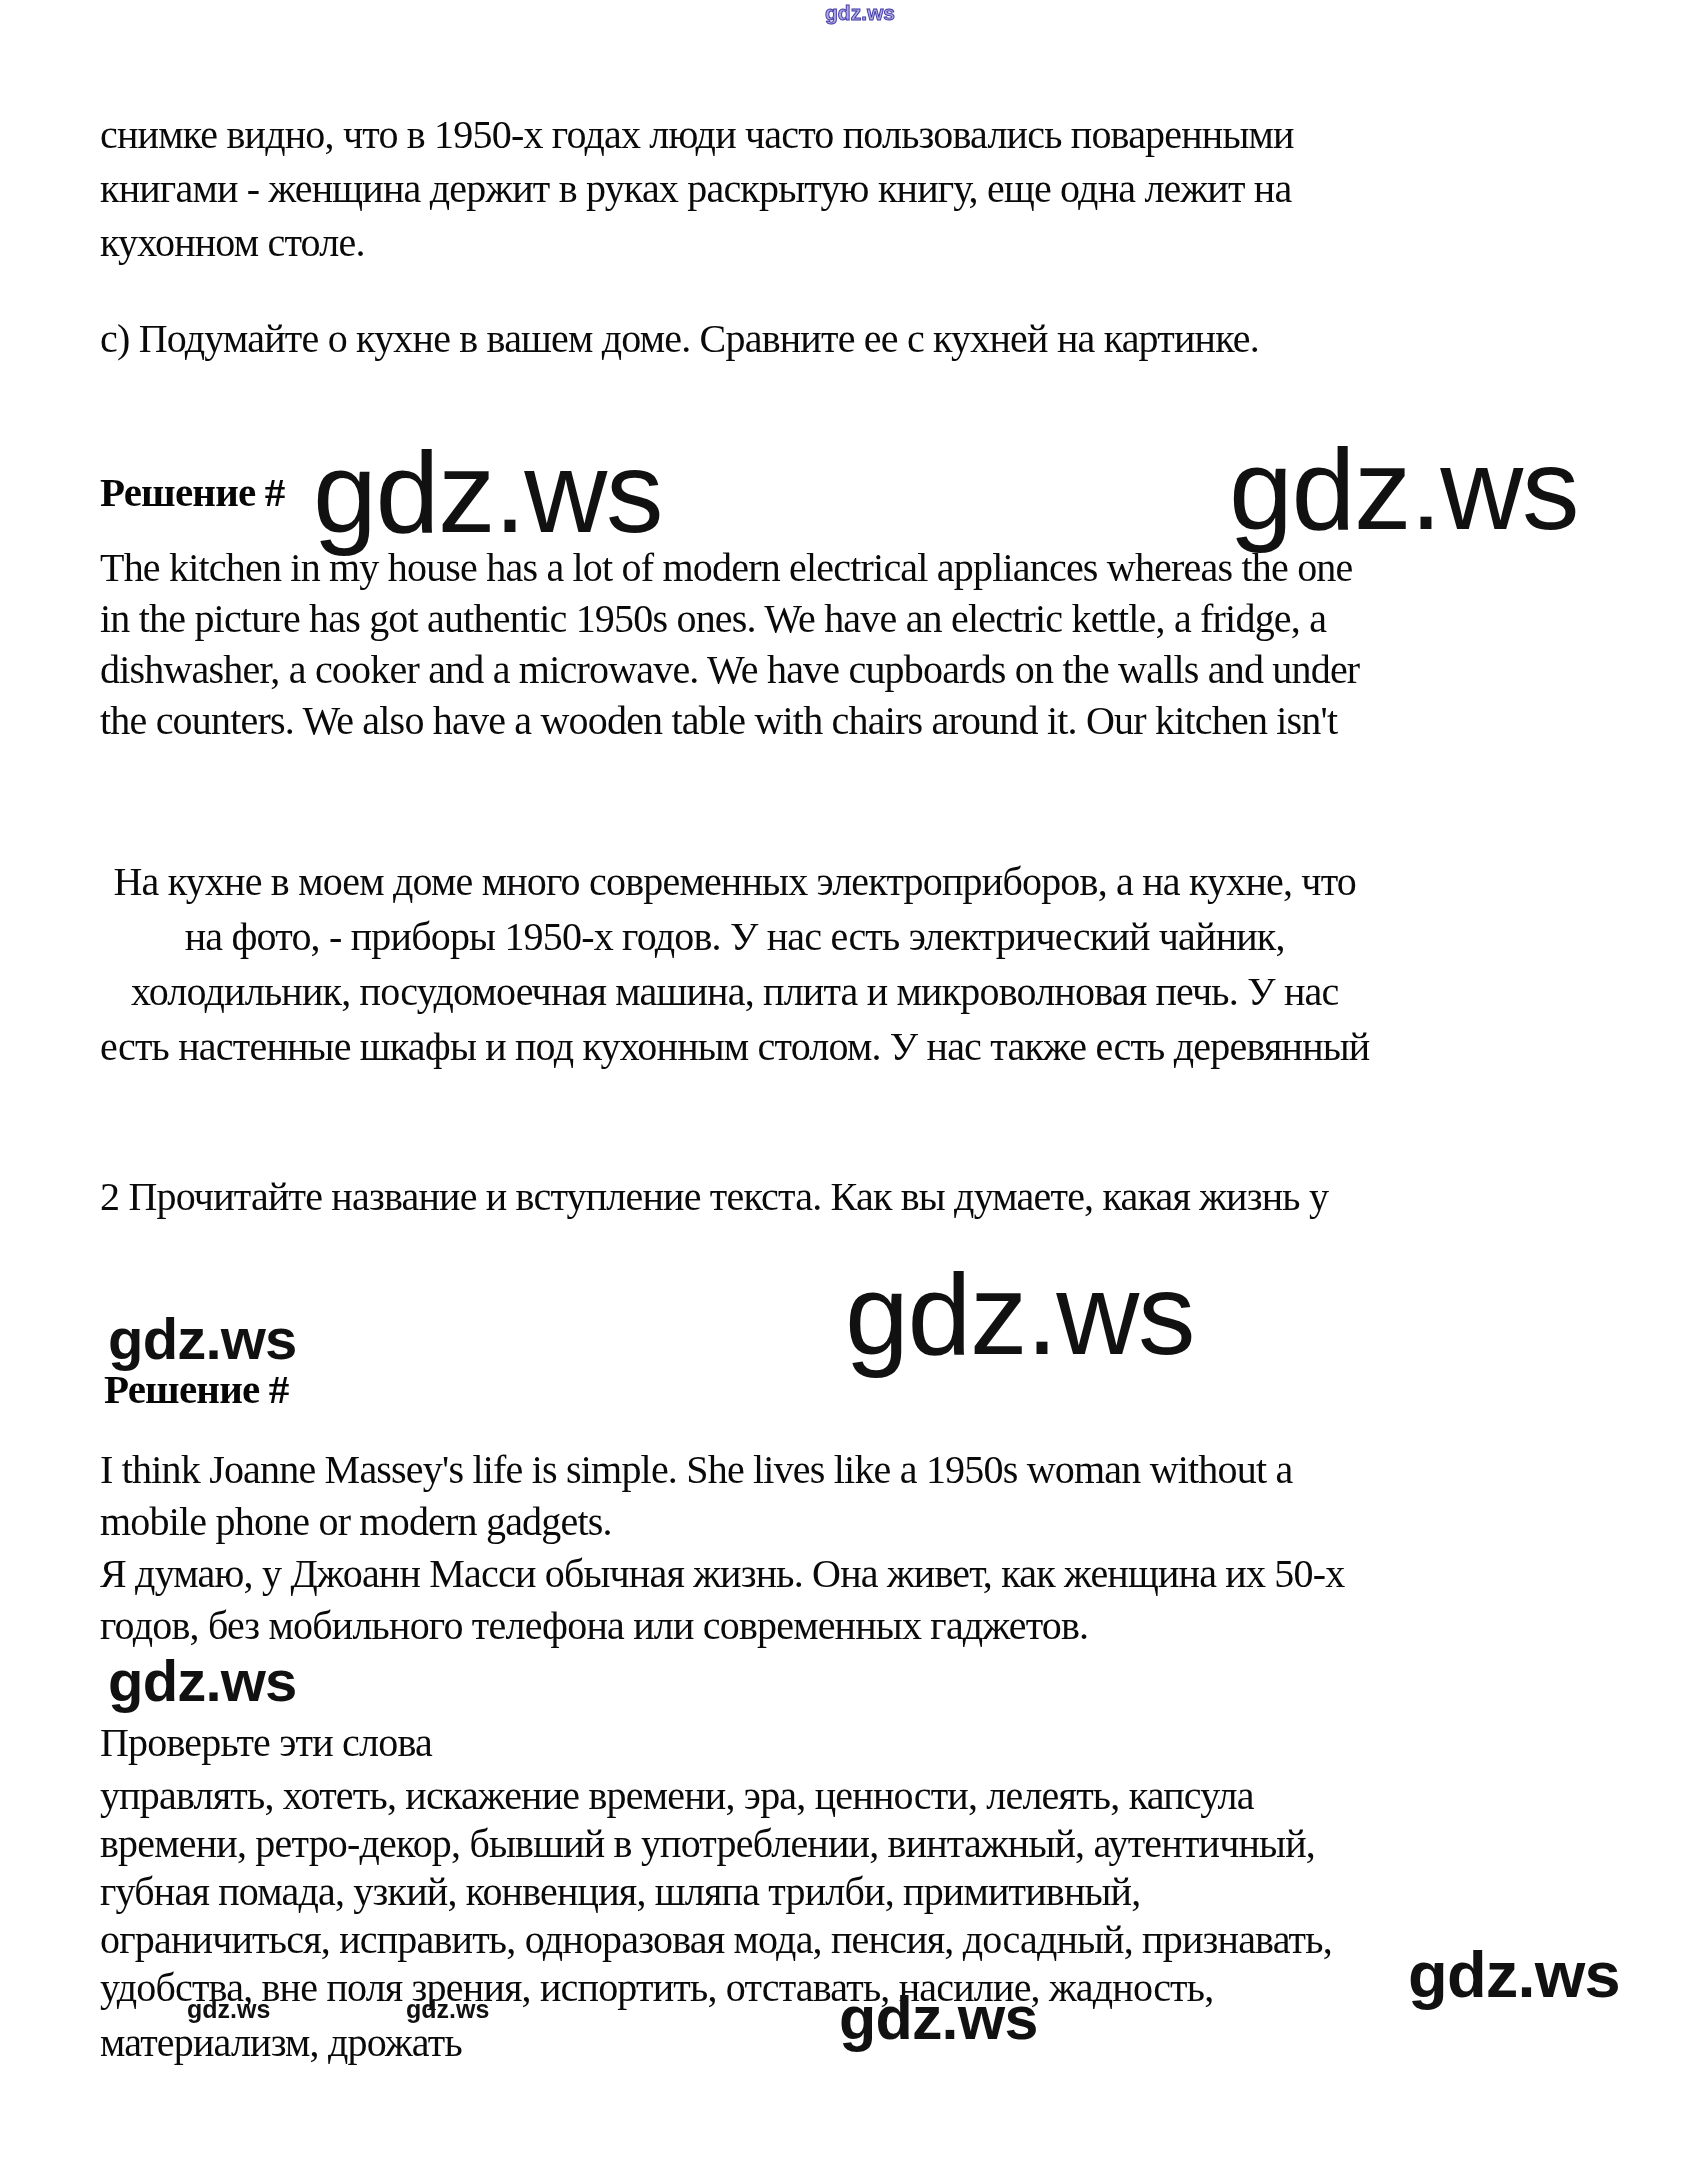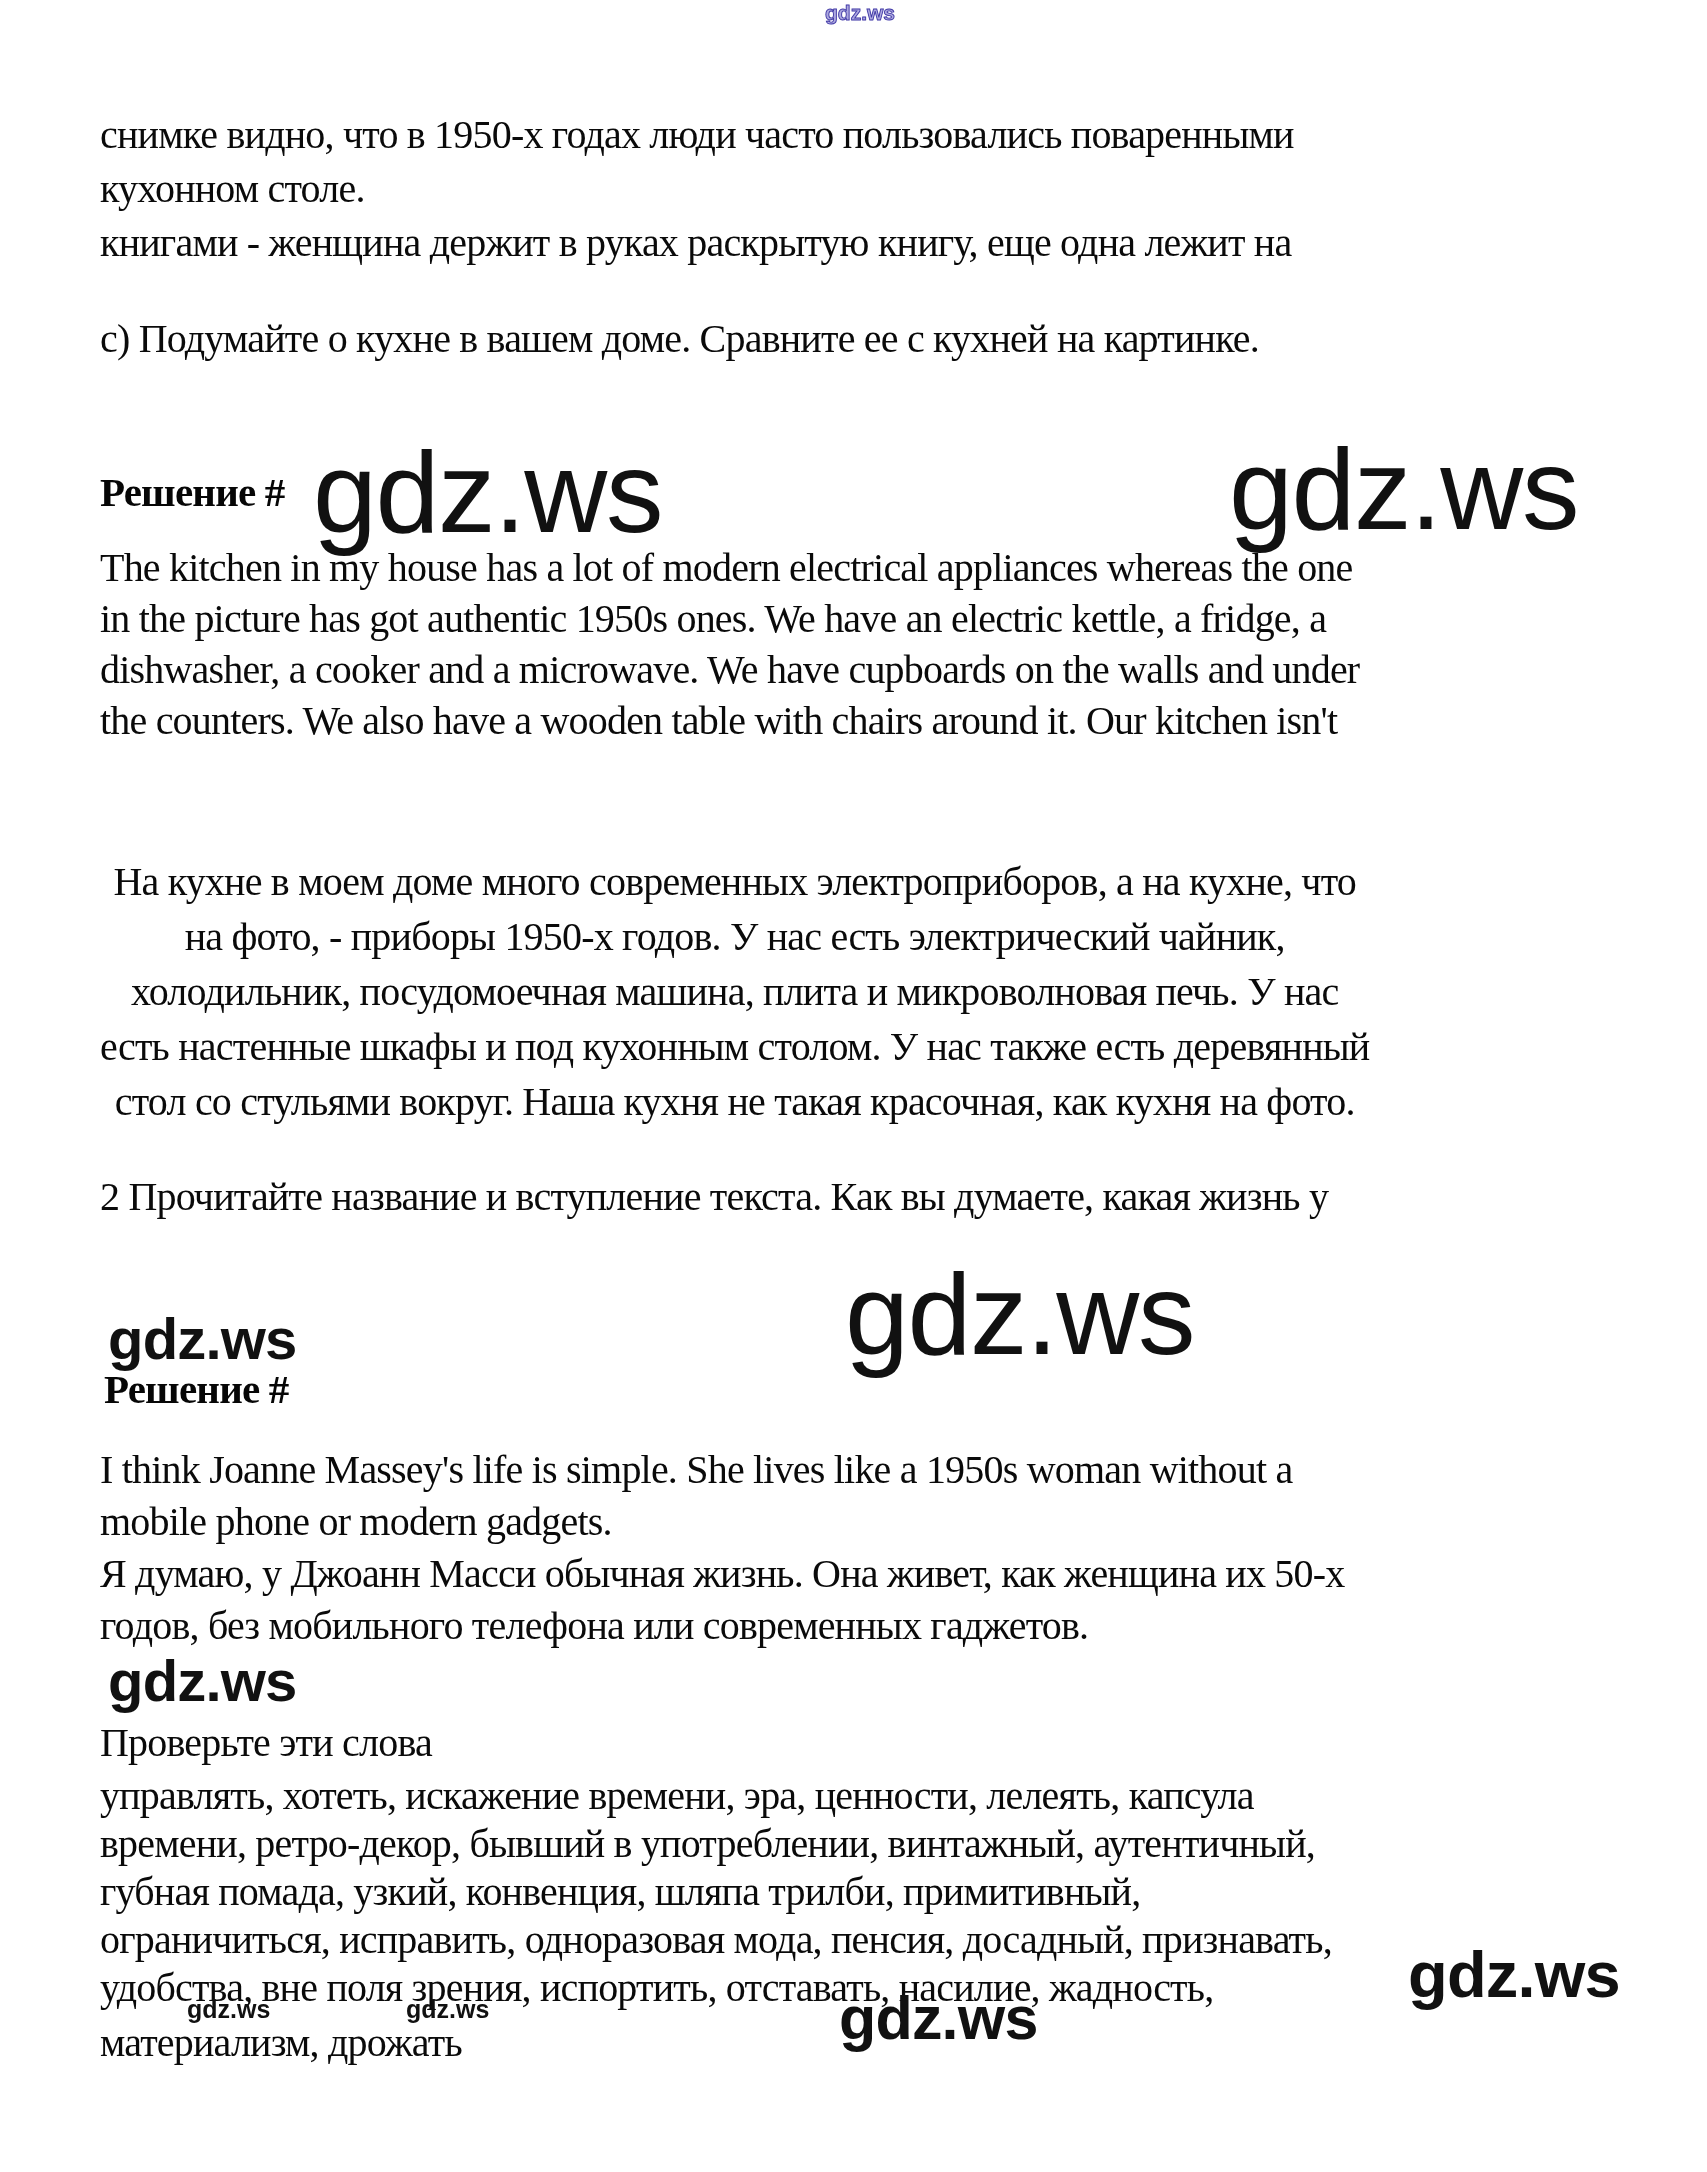--- a/index.html
+++ b/index.html
@@ -59,22 +59,22 @@
 </style>
 </head>
 <body>
 
 <div id="page">
 
   <div class="wm wm-top" style="left:825px; top:1.5px;">gdz.ws</div>
 
   <div class="textblock" style="top:108px; line-height:54px;">
       <div class="line">снимке видно, что в 1950-х годах люди часто пользовались поваренными</div>
+      <div class="line">книгами - женщина держит в руках раскрытую книгу, еще одна лежит на</div>
       <div class="line">кухонном столе.</div>
-      <div class="line">книгами - женщина держит в руках раскрытую книгу, еще одна лежит на</div>
     </div>
 
   <div class="textblock" style="top:316px; line-height:46px;">
     <div class="line">с) Подумайте о кухне в вашем доме. Сравните ее с кухней на картинке.</div>
   </div>
 
   <div class="solution-label" style="left:100px; top:468px;">Решение #</div>
 
   <div class="wm wm-giant" style="left:313px; top:435px;">gdz.ws</div>
   <div class="wm wm-giant" style="left:1229px; top:432px;">gdz.ws</div>
@@ -84,21 +84,20 @@
       <div class="line">in the picture has got authentic 1950s ones. We have an electric kettle, a fridge, a</div>
       <div class="line">dishwasher, a cooker and a microwave. We have cupboards on the walls and under</div>
       <div class="line">the counters. We also have a wooden table with chairs around it. Our kitchen isn't</div>
     </div>
 
   <div class="textblock" style="top:854px; line-height:55px;text-align:center;">
       <div class="line">На кухне в моем доме много современных электроприборов, а на кухне, что</div>
       <div class="line">на фото, - приборы 1950-х годов. У нас есть электрический чайник,</div>
       <div class="line">холодильник, посудомоечная машина, плита и микроволновая печь. У нас</div>
       <div class="line">есть настенные шкафы и под кухонным столом. У нас также есть деревянный</div>
-      <div class="line">стол со стульями вокруг. Наша кухня не такая красочная, как кухня на фото.</div>
     </div>
 
   <div class="textblock" style="top:1169px; line-height:55px;">
       <div class="line">2 Прочитайте название и вступление текста. Как вы думаете, какая жизнь у</div>
     </div>
 
   <div class="wm wm-medium" style="left:108px; top:1310px;">gdz.ws</div>
   <div class="wm wm-giant" style="left:845px; top:1257px;">gdz.ws</div>
 
   <div class="solution-label" style="left:104px; top:1365px;">Решение #</div>

